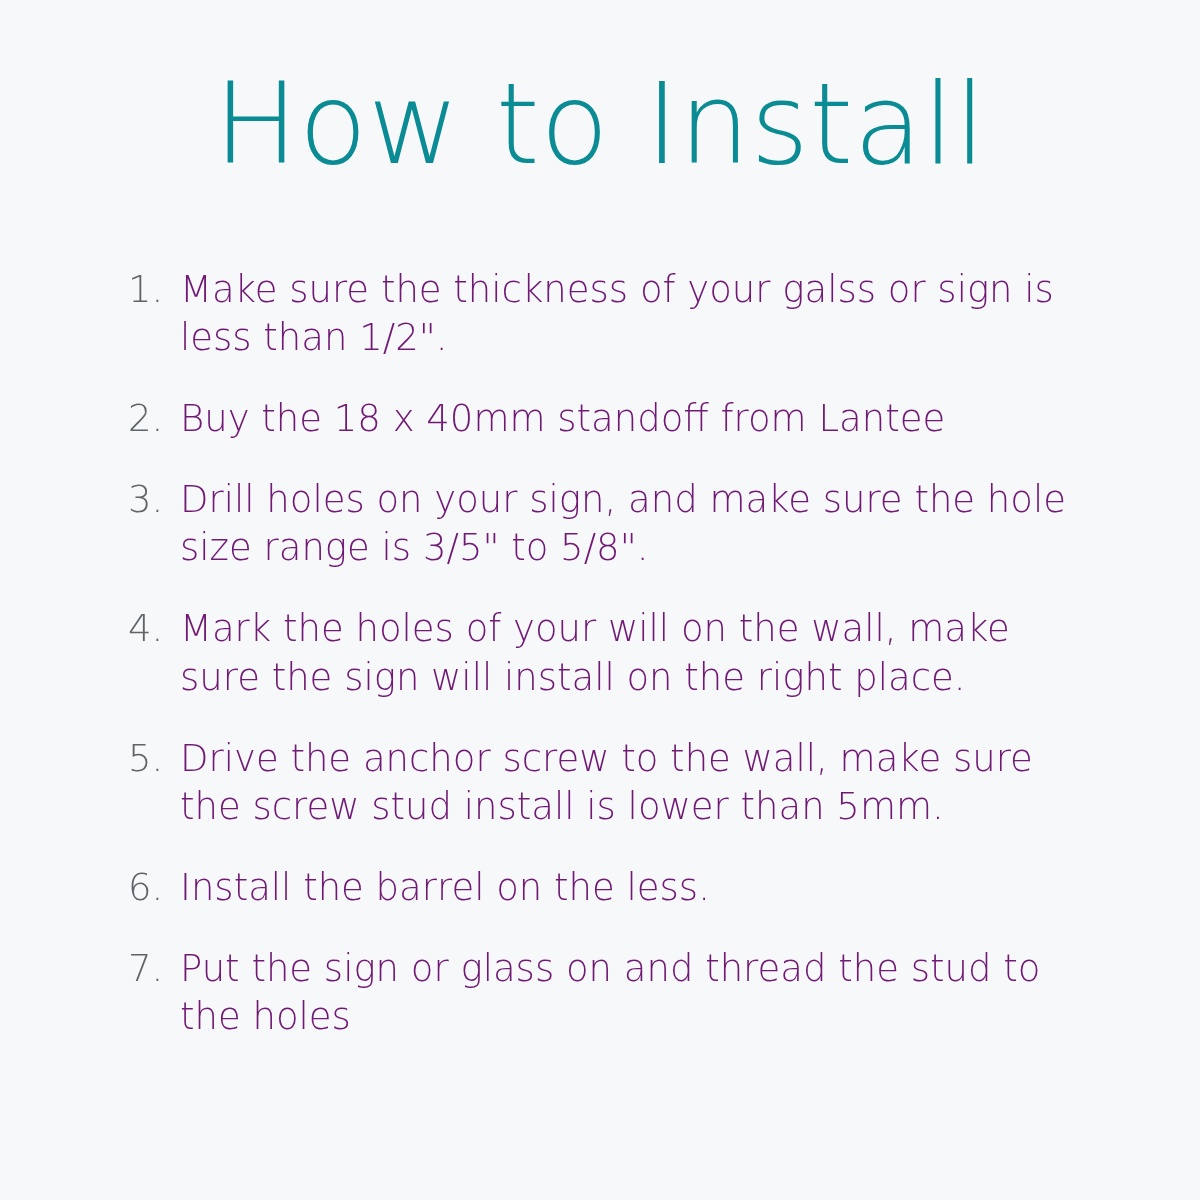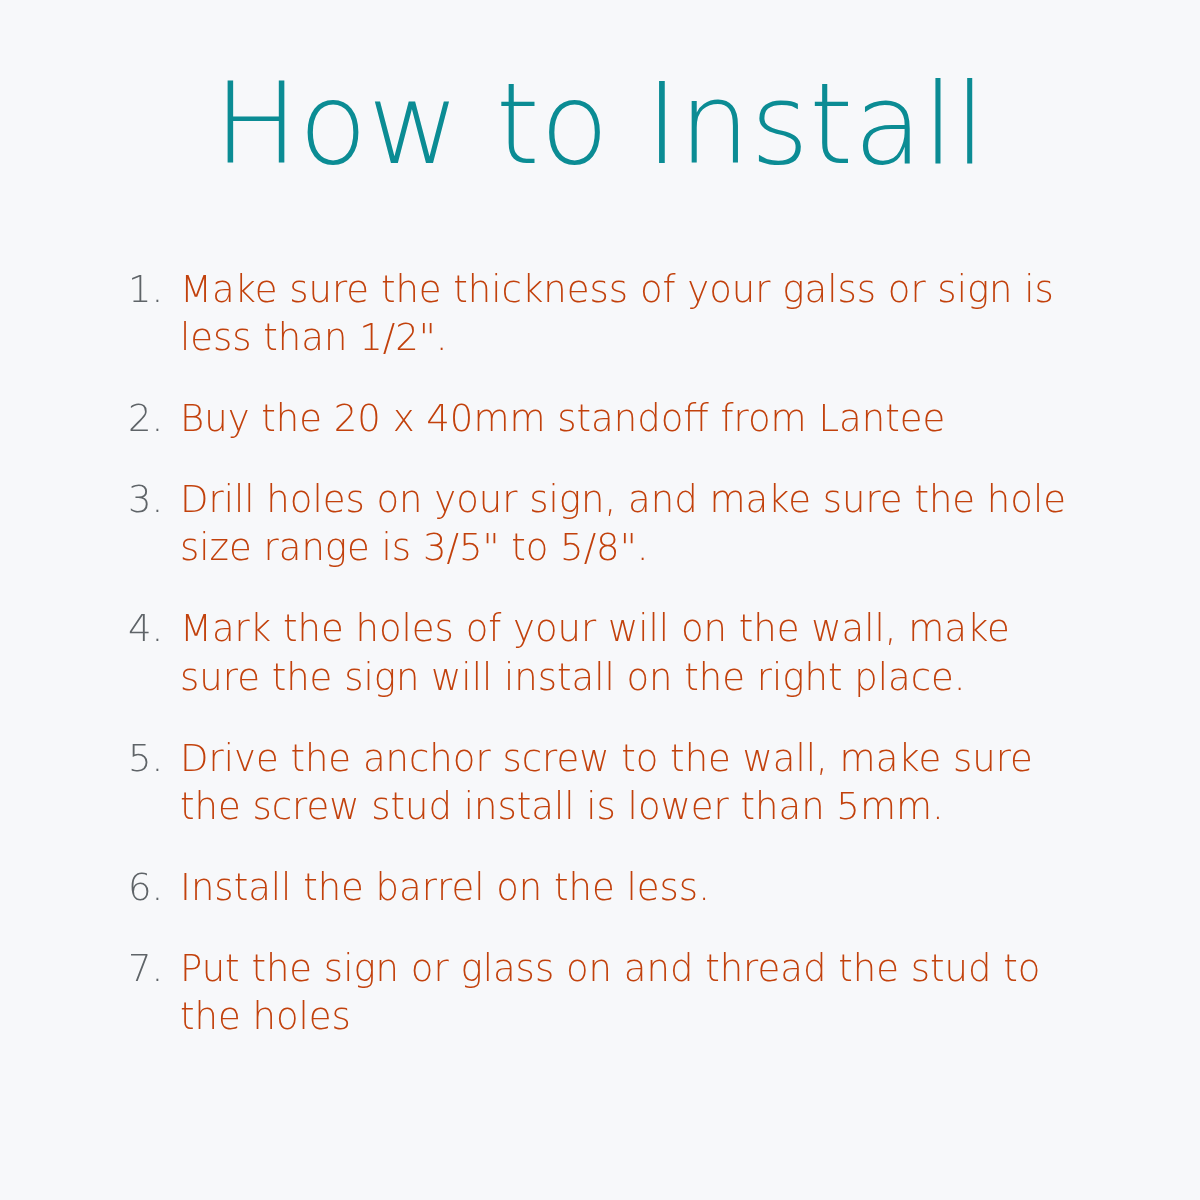--- a/index.html
+++ b/index.html
@@ -50,41 +50,41 @@
   }
   .step-num {
     width: 52px;
     flex: 0 0 52px;
     text-align: left;
     color: #5f6468;
     font-weight: 300;
   }
   .step-text {
     flex: 1 1 auto;
-    color: #c2410c;
+    color: #701a75;
     font-weight: 300;
   }
 </style>
 </head>
 <body>
 
 <div class="page">
 
   <h1 class="title">How to Install</h1>
 
   <ol class="steps">
 
     <li class="step">
       <span class="step-num">1.</span>
       <span class="step-text">Make sure the thickness of your galss or sign is less than 1/2".</span>
     </li>
 
     <li class="step">
       <span class="step-num">2.</span>
-      <span class="step-text">Buy the 20 x 40mm standoff from Lantee</span>
+      <span class="step-text">Buy the 18 x 40mm standoff from Lantee</span>
     </li>
 
     <li class="step">
       <span class="step-num">3.</span>
       <span class="step-text">Drill holes on your sign, and make sure the hole size range is 3/5" to 5/8".</span>
     </li>
 
     <li class="step">
       <span class="step-num">4.</span>
       <span class="step-text">Mark the holes of your will on the wall, make sure the sign will install on the right place.</span>

